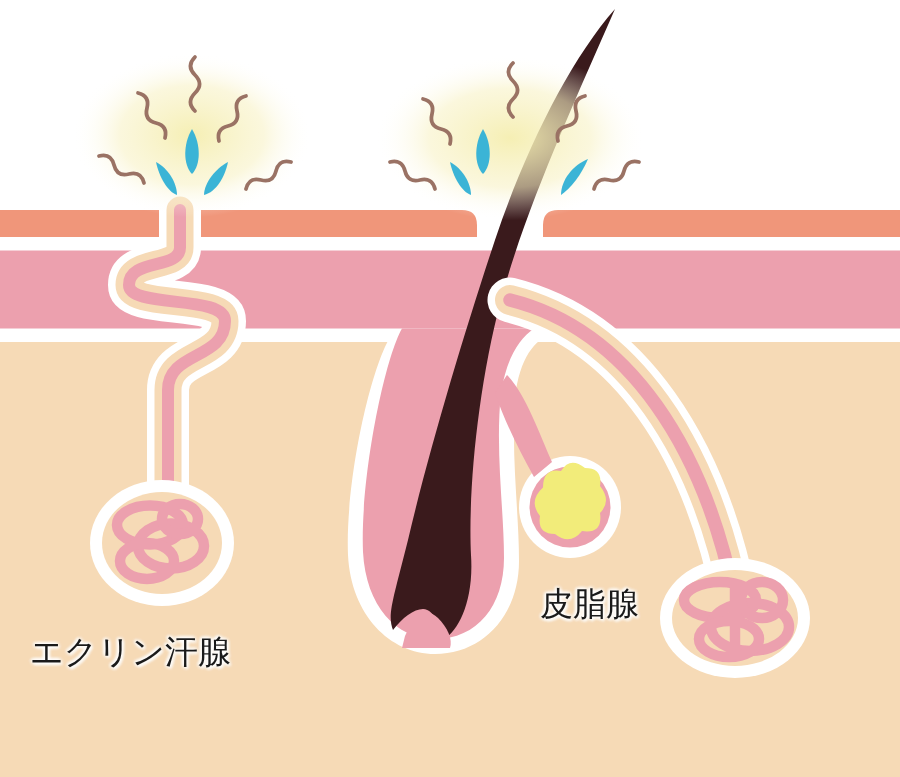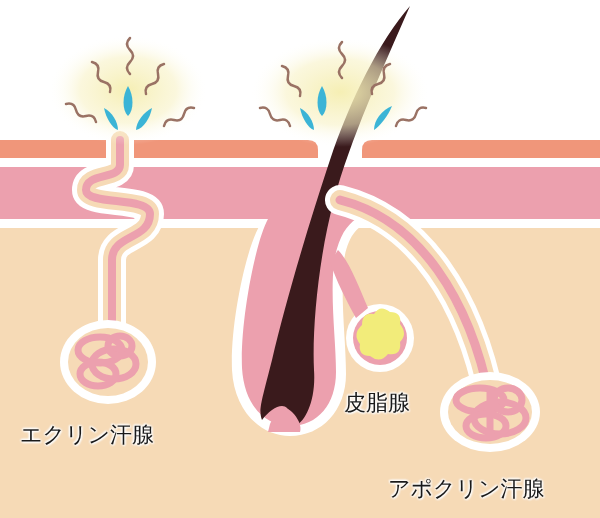--- a/index.html
+++ b/index.html
@@ -8,21 +8,21 @@
   .label {
     position: absolute;
     font-family: "DejaVu Sans", sans-serif;
     font-size: 22px;
     color: #1a1a1a;
     white-space: nowrap;
     letter-spacing: 0px;
     text-shadow: 0 0 3px #fff, 0 0 3px #fff, 0 0 3px #fff, 1px 1px 2px #fff, -1px -1px 2px #fff;
   }
   #lbl-eccrine { left: 20px; top: 420px; text-align: right; }
-  #lbl-sebaceous { left: 344px; top: 388px; }
+  #lbl-sebaceous { left: 360px; top: 388px; }
   #lbl-apocrine { left: 388px; top: 474px; }
 </style>
 </head>
 <body>
 
 <div id="stage">
   <svg width="600" height="518" viewBox="0 0 600 518" xmlns="http://www.w3.org/2000/svg">
     <defs>
       <radialGradient id="glow" cx="50%" cy="50%" r="50%">
         <stop offset="0%" stop-color="#f5eeb0" stop-opacity="0.95"></stop>
@@ -123,14 +123,13 @@
       <g fill="#3bb4d6">
         <path d="M322,86 C316,96 316,110 322,116 C328,110 328,96 322,86 Z"></path>
         <path d="M300,108 C302,118 308,128 314,130 C314,122 308,112 300,108 Z"></path>
         <path d="M392,106 C388,116 380,126 374,130 C374,120 382,110 392,106 Z"></path>
       </g>
     </g>
   </svg>
 
   <div class="label" id="lbl-eccrine">エクリン汗腺</div>
   <div class="label" id="lbl-sebaceous">皮脂腺</div>
-  <div class="label" id="lbl-apocrine">アポクリン汗腺</div>
 </div>
 
 </body></html>

